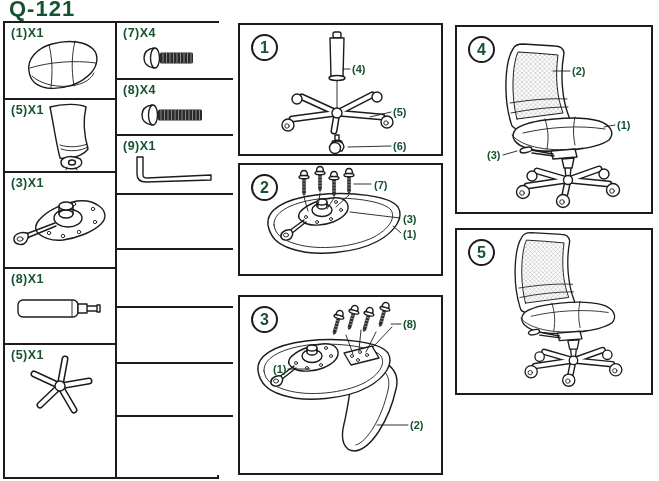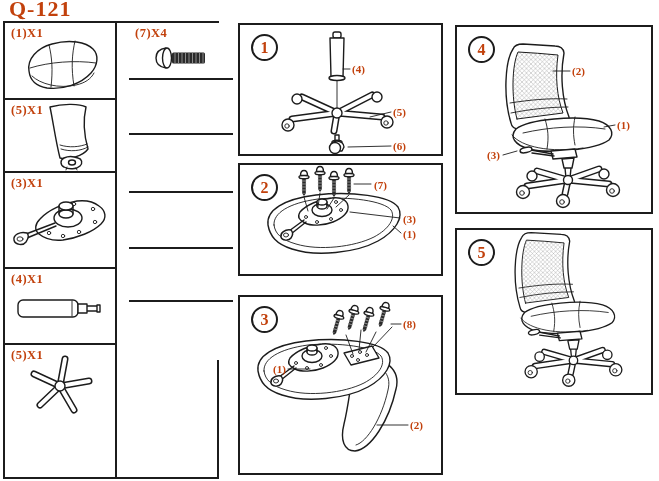--- a/index.html
+++ b/index.html
@@ -1,26 +1,26 @@
 <!DOCTYPE html>
 <html><head>
 <meta charset="utf-8">
 <style>
   html,body { margin:0; padding:0; background:#e8e8e8; }
   .sheet {
     position:relative; width:659px; height:481px; background:#ffffff;
-    font-family:Liberation Serif, serif; color:#c2410c; overflow:hidden;
+    font-family:Liberation Sans, sans-serif; color:#14532d; overflow:hidden;
     box-sizing:border-box;
   }
   .sheet * { box-sizing:border-box; }
   .title { position:absolute; left:9px; top:-4px; font-size:22px; font-weight:bold; letter-spacing:1px; }
   .ptable { position:absolute; left:3px; top:21px; width:216px; height:458px; border:2px solid #1c1c1c; background:#fff; }
   .pcol { position:absolute; top:0; height:100%; }
   .pcol.left  { left:0; width:110px;text-align:center; }
-  .pcol.right { left:110px; width:118px; border-left:2px solid #1c1c1c;padding-left:12px; }
+  .pcol.right { left:110px; width:118px; border-left:2px solid #1c1c1c; }
   .prow { position:relative; border-bottom:2px solid #1c1c1c; background:#fff; }
   .prow:last-child { border-bottom:none; }
   .plabel { position:absolute; left:6px; top:3px; font-size:12.5px; font-weight:bold; letter-spacing:.5px; }
   .figure { position:absolute; }
   .panel { position:absolute; border:2px solid #1c1c1c; background:#fff; }
   .pfig { position:absolute; left:0; top:0; }
   .step-circle {
     position:absolute; left:11px; top:9px; width:27px; height:27px;
     border:2.5px solid #1c1c1c; border-radius:50%; background:#fff;
     display:flex; align-items:center; justify-content:center;
@@ -143,21 +143,21 @@
             <ellipse class="fw" cx="58" cy="25" rx="7" ry="4"></ellipse>
             <ellipse class="fw" cx="58" cy="17" rx="7" ry="4"></ellipse>
             <path d="M47,34 L18,45 M48,37 L19,49"></path>
             <path class="fw" d="M19,44 C12,42 5,46 6,51 C7,56 15,57 18,53 C20,50 21,46 19,44 Z"></path>
             <ellipse class="thin" cx="12" cy="50" rx="3" ry="2.2"></ellipse>
           </g>
         </svg>
       </div>
 
       <div class="prow" style="height:76px">
-        <span class="plabel">(4)X1</span>
+        <span class="plabel">(8)X1</span>
         <svg class="figure" style="left:8px;top:20px" width="96" height="40" viewBox="0 0 96 40">
           <g class="art">
             <rect class="fw" x="5" y="11" width="60" height="17" rx="5"></rect>
             <path class="thin" d="M59,12 L59,27"></path>
             <path class="fw" d="M65,15 L74,15 L74,24 L65,24 Z M74,17 L84,17 L84,22 L74,22 Z M84,16 L87,16 L87,23 L84,23 Z"></path>
           </g>
         </svg>
       </div>
 
       <div class="prow" style="height:74px">
@@ -180,21 +180,40 @@
         <svg class="figure" style="left:20px;top:20px" width="74" height="30" viewBox="0 0 74 30">
           <g class="art">
             <path class="fw" d="M17,5 C10,6 7,10 7,15 C7,20 10,24 17,25 Z"></path>
             <ellipse class="fw" cx="18" cy="15" rx="4.5" ry="10"></ellipse>
             <rect class="fd" x="23" y="9.5" width="33" height="11" rx="1.5"></rect>
             <path class="thr" d="M26,10 L26,20 M29.5,10 L29.5,20 M33,10 L33,20 M36.5,10 L36.5,20 M40,10 L40,20 M43.5,10 L43.5,20 M47,10 L47,20 M50.5,10 L50.5,20 M54,10 L54,20"></path>
           </g>
         </svg>
       </div>
 
-
+      <div class="prow" style="height:56px">
+        <span class="plabel">(8)X4</span>
+        <svg class="figure" style="left:18px;top:20px" width="80" height="30" viewBox="0 0 80 30">
+          <g class="art">
+            <path class="fw" d="M17,5 C10,6 7,10 7,15 C7,20 10,24 17,25 Z"></path>
+            <ellipse class="fw" cx="18" cy="15" rx="4.5" ry="10"></ellipse>
+            <rect class="fd" x="23" y="9.5" width="44" height="11" rx="1.5"></rect>
+            <path class="thr" d="M26,10 L26,20 M29.5,10 L29.5,20 M33,10 L33,20 M36.5,10 L36.5,20 M40,10 L40,20 M43.5,10 L43.5,20 M47,10 L47,20 M50.5,10 L50.5,20 M54,10 L54,20 M57.5,10 L57.5,20 M61,10 L61,20 M64.5,10 L64.5,20"></path>
+          </g>
+        </svg>
+      </div>
+
+      <div class="prow" style="height:59px">
+        <span class="plabel">(9)X1</span>
+        <svg class="figure" style="left:10px;top:18px" width="88" height="36" viewBox="0 0 88 36">
+          <g class="art">
+            <path class="fw" d="M10,3 L16,3 L16,21 Q16,24 20,24 L84,21 L84,26 L19,28 Q10,28 10,20 Z"></path>
+          </g>
+        </svg>
+      </div>
 
       <div class="prow" style="height:55px"></div>
       <div class="prow" style="height:58px"></div>
       <div class="prow" style="height:56px"></div>
       <div class="prow" style="height:53px"></div>
       <div class="prow" style="height:58px"></div>
 
     </div>
   </div>
 

